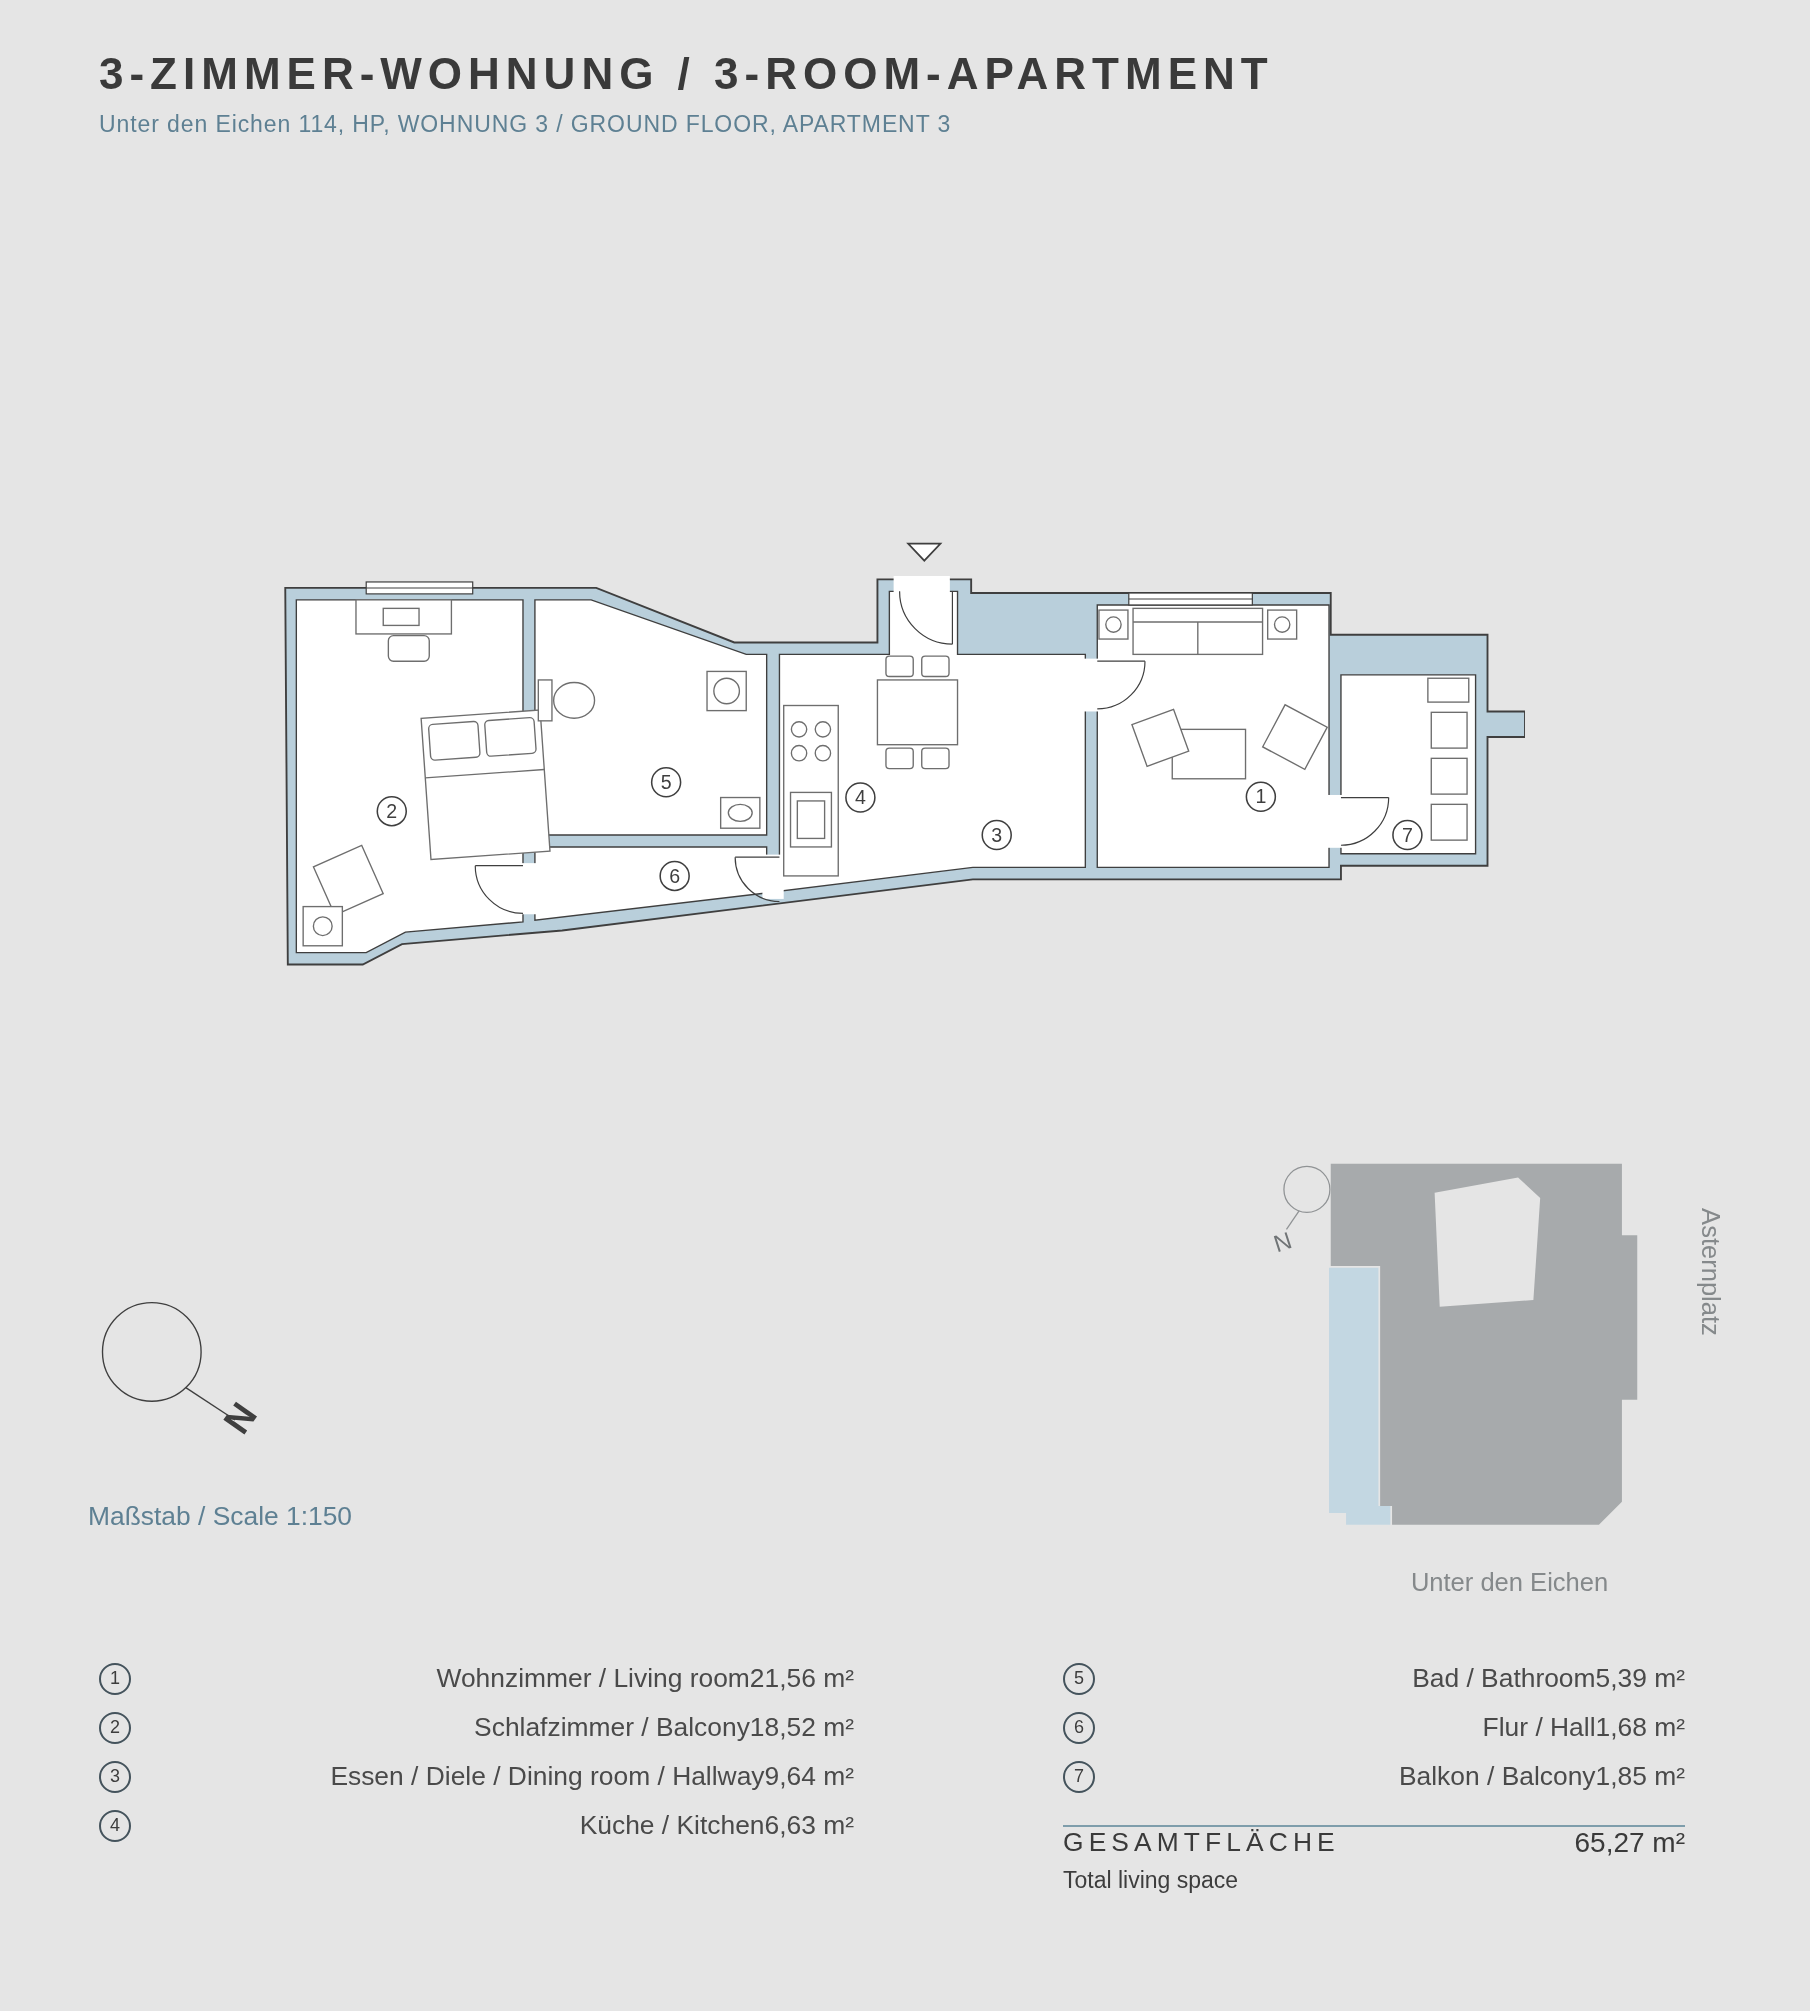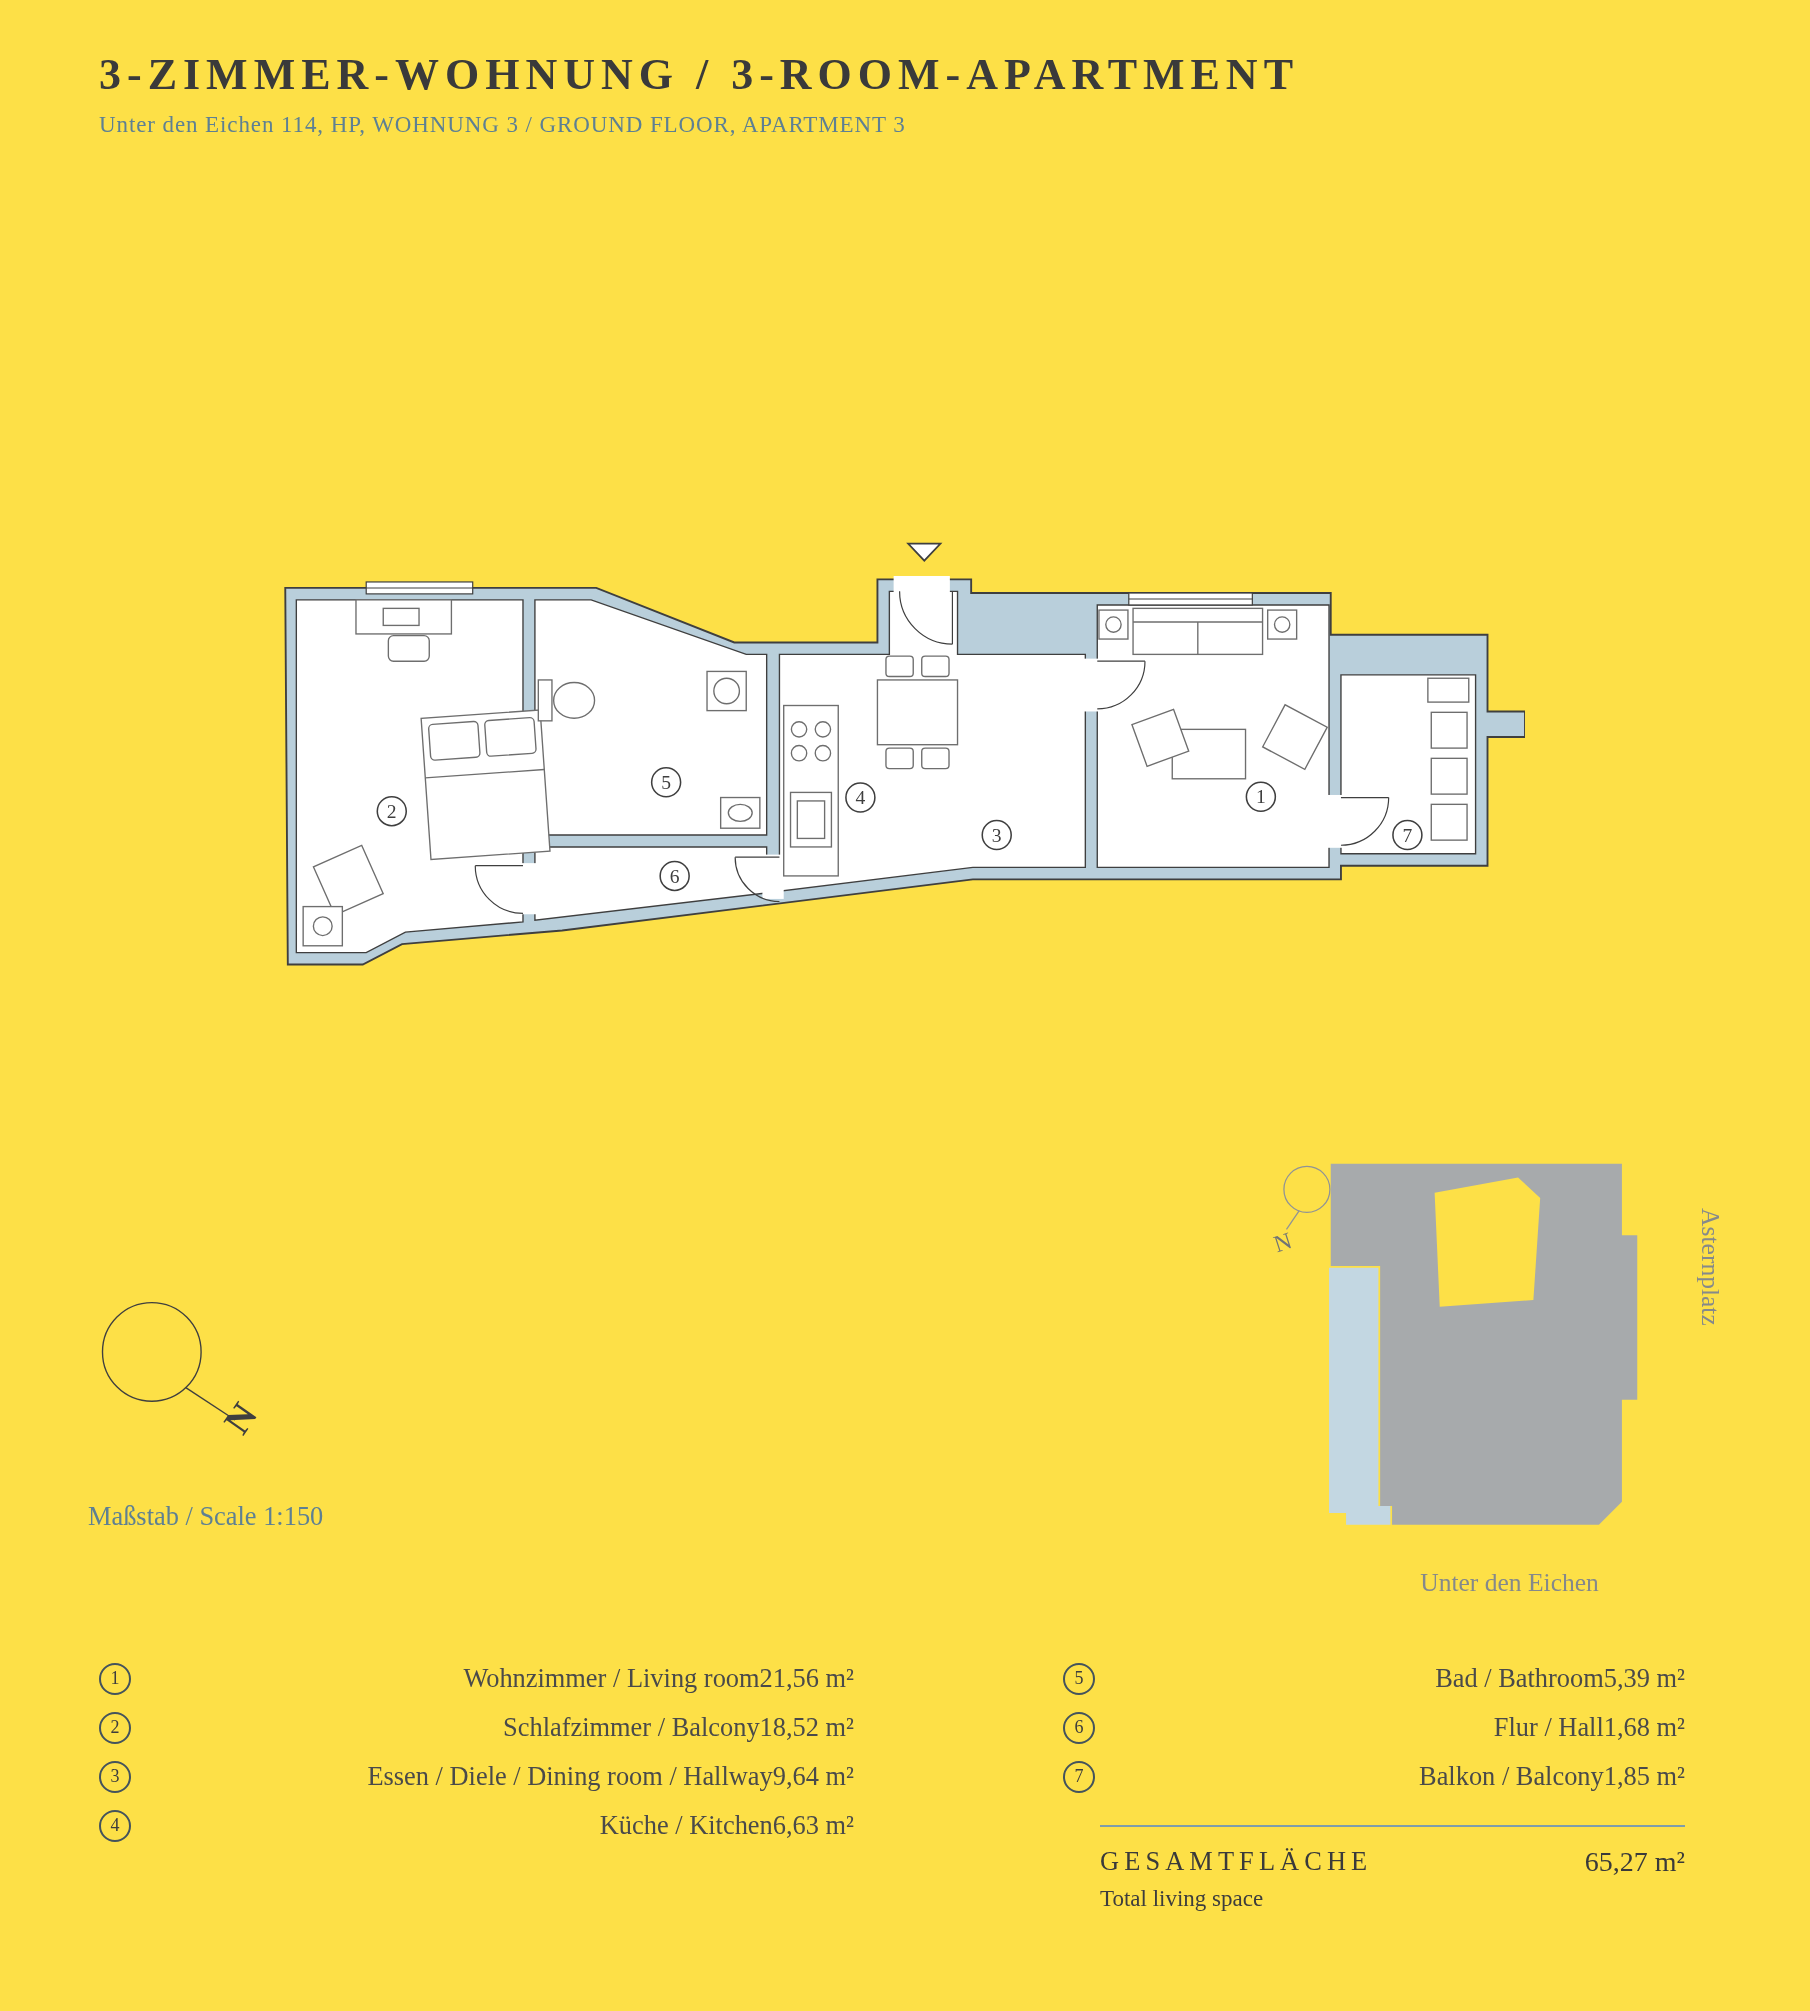--- a/index.html
+++ b/index.html
@@ -1,17 +1,17 @@
 <!DOCTYPE html>
 <html style="font-size:13.6px"><head>
 <meta charset="utf-8">
 <style>
   html,body{margin:0;padding:0;background:#fff;}
-  .page{position:relative;width:1811px;height:2012px;background:#fde047;overflow:hidden;
-        font-family:Liberation Serif, serif;color:#3d3d3d;}
+  .page{position:relative;width:1811px;height:2012px;background:#e5e5e5;overflow:hidden;
+        font-family:Liberation Sans, sans-serif;color:#3d3d3d;}
 
   
   .header{position:absolute;left:99px;top:49px;}
   .title{font-size:44px;font-weight:600;letter-spacing:6px;color:#3a3a3a;margin:0;}
   .subtitle{font-size:23px;font-weight:400;letter-spacing:0.9px;color:#5e8093;margin:12px 0 0 0;}
 
   
   .floorplan{position:absolute;left:281px;top:535px;}
   .wall{fill:#b9cfdb;stroke:#3f3f3f;stroke-width:2.2;stroke-linejoin:miter;}
   .room{fill:#ffffff;stroke:#3f3f3f;stroke-width:1.6;}
@@ -34,21 +34,21 @@
   
   .legend-col{position:absolute;top:1654px;}
   .legend-left{left:99px;width:755px;}
   .legend-right{left:1063px;width:622px;}
   .lrow{display:flex;align-items:center;height:49px;}
   .ncirc{width:28px;height:28px;border:2px solid #44535c;border-radius:50%;
          display:flex;align-items:center;justify-content:center;
          font-size:18px;color:#3d3d3d;flex:0 0 28px;box-sizing:content-box;}
   .llabel{margin-left:19px;font-size:26.4px;color:#4a4a4a;flex:1;text-align:right;}
   .larea{font-size:26.4px;color:#4a4a4a;white-space:nowrap;}
-  .total{margin-top:24px;border-top:2.1px solid #7e9dab;padding-top:19px;display:flex;align-items:flex-start;margin-left:37px;}
+  .total{margin-top:24px;border-top:2.1px solid #7e9dab;display:flex;align-items:flex-start;}
   .total-label{font-size:26.4px;letter-spacing:5.1px;color:#3a3a3a;font-weight:400;}
   .total-sub{font-size:23px;color:#3d3d3d;margin-top:8.5px;}
   .total-value{margin-left:auto;font-size:28px;color:#3a3a3a;white-space:nowrap;text-align:center;}
 </style>
 </head>
 <body>
 
 <div class="page">
 
   <div class="header">

